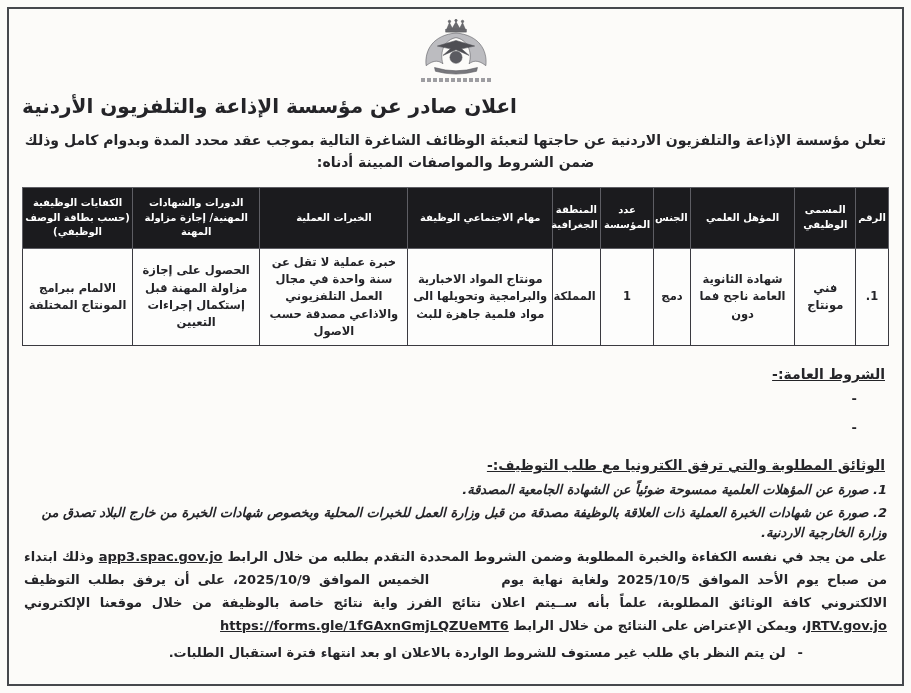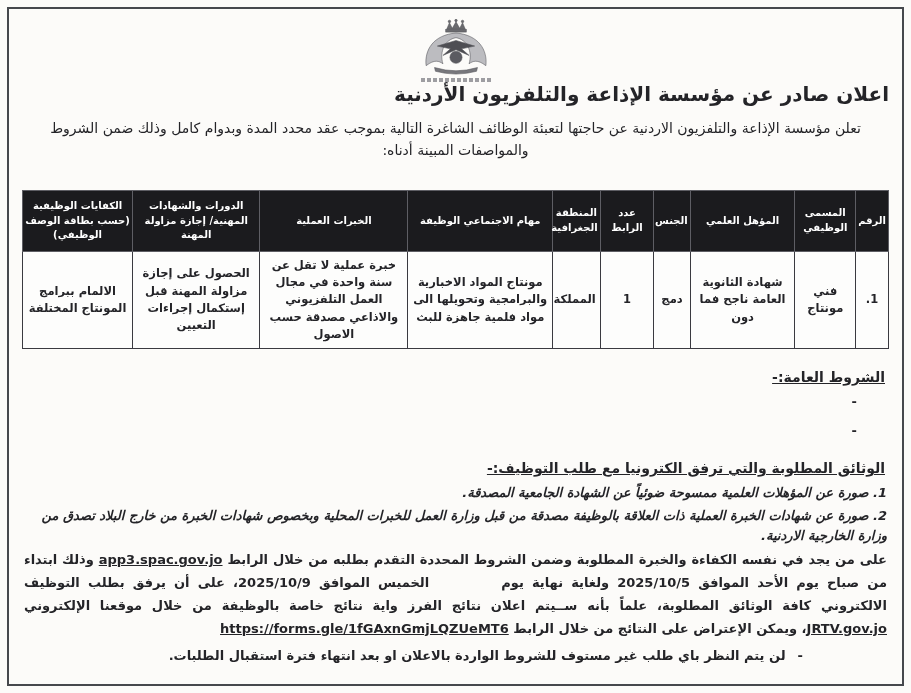--- a/index.html
+++ b/index.html
@@ -8,22 +8,22 @@
     font-family:"DejaVu Sans", sans-serif; color:#242428; direction:rtl;
     overflow:hidden; margin:0 auto;
   }
   .frame { position:absolute; inset:7px; border:2px solid #46484d; pointer-events:none; }
   .content { position:absolute; top:9px; right:14px; left:14px; bottom:9px; padding:10px 8px 0; }
 
   .logo-wrap { text-align:center; line-height:0; }
   .microtext { width:70px; height:4px; margin:3px auto 0;
     background:repeating-linear-gradient(90deg,#8d8d92 0 4px, transparent 4px 6px); opacity:.85; }
 
-  .title { text-align:right; font-size:20px; font-weight:bold; margin:0 0 11px; letter-spacing:0; }
-  .subtitle { text-align:center; font-size:14px; font-weight:normal; line-height:1.6; margin:0 auto 28px; max-width:872px; }
+  .title { text-align:left; font-size:20px; font-weight:bold; margin:12px 0 11px; letter-spacing:0; }
+  .subtitle { text-align:center; font-size:14px; font-weight:bold; line-height:1.6; margin:0 auto 13px; max-width:872px; }
 
   table.vacancy { width:100%; border-collapse:collapse; table-layout:fixed; margin:0 0 12px; }
   table.vacancy th {
     background:#1b1b1e; color:#fff; font-size:10px; font-weight:bold;
     padding:3px 2px; border:1px solid #5e5e64; height:54px; vertical-align:middle; line-height:1.45;
   }
   table.vacancy td {
     border:1px solid #3a3a40; background:#fdfdfc; font-size:11.5px; font-weight:bold;
     padding:5px 4px; text-align:center; vertical-align:middle; height:70px; line-height:1.5;
   }
@@ -81,21 +81,21 @@
           <col style="width:17.1%">
         <col style="width:14.7%">
           <col style="width:12.7%">
       </colgroup>
       <thead>
         <tr>
           <th>الرقم</th>
           <th>المسمى الوظيفي</th>
           <th>المؤهل العلمي</th>
           <th>الجنس</th>
-          <th>عدد الرابط</th>
+          <th>عدد المؤسسة</th>
           <th>المنطقة الجغرافية</th>
           <th>مهام الاجتماعي الوظيفة</th>
           <th>الخبرات العملية</th>
           <th>الدورات والشهادات المهنية/ إجازة مزاولة المهنة</th>
           <th>الكفايات الوظيفية (حسب بطاقة الوصف الوظيفي)</th>
         </tr>
       </thead>
       <tbody>
         <tr>
           <td>1.</td>

